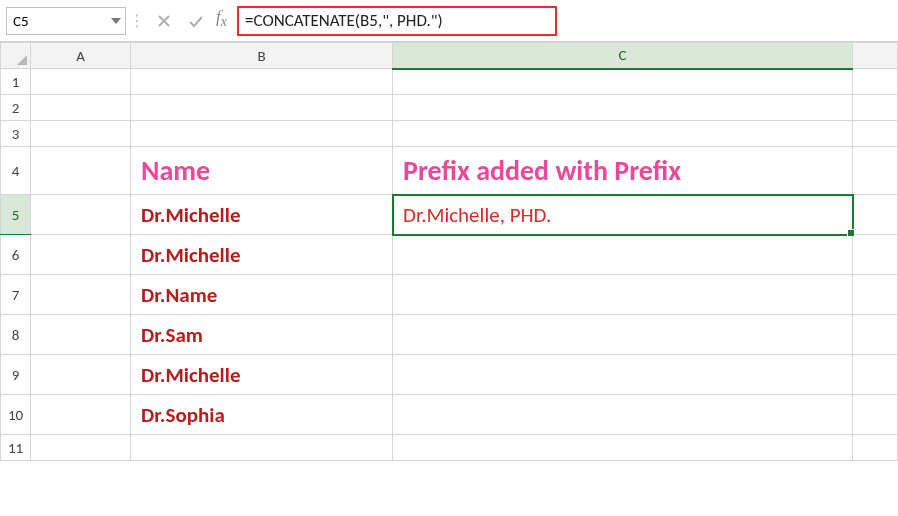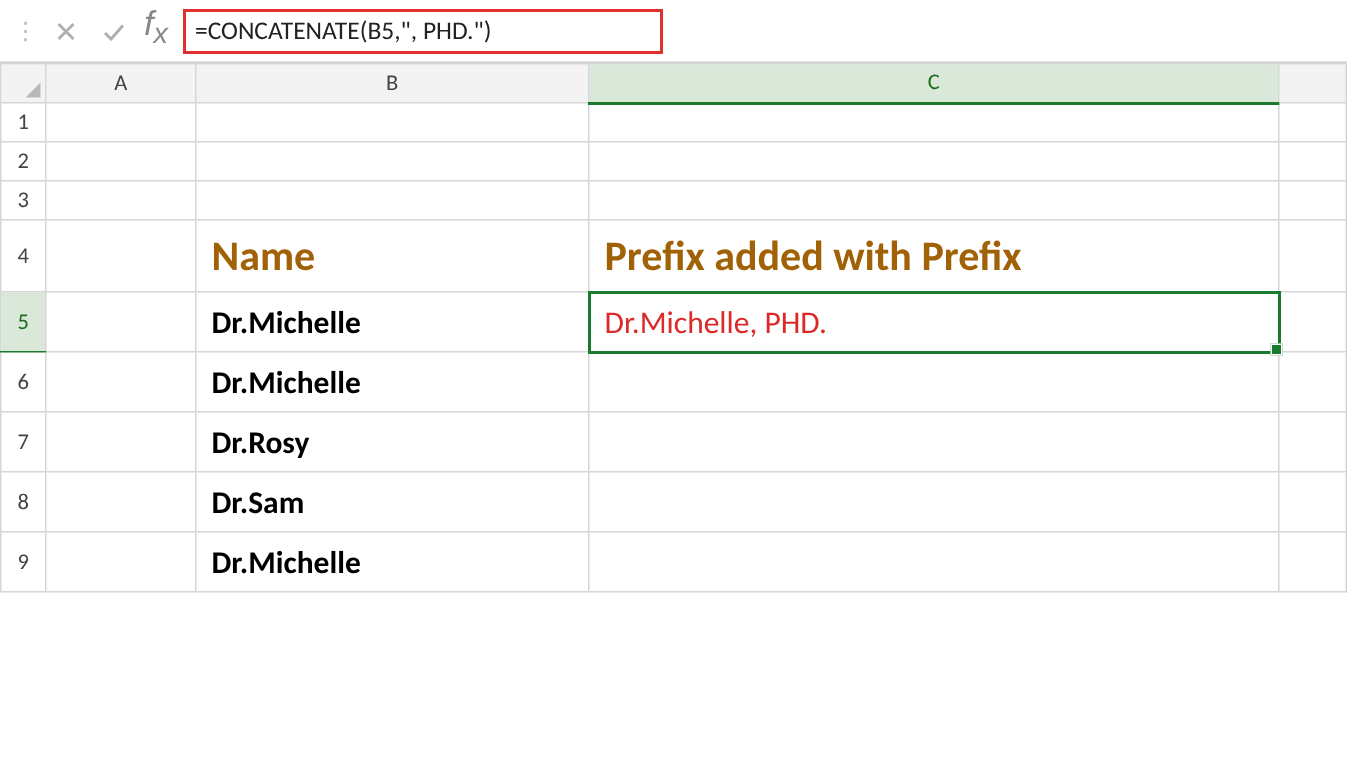--- a/index.html
+++ b/index.html
@@ -48,22 +48,22 @@
   }
   .fb-btn {
     width: 32px; height: 28px;
     display: flex; align-items: center; justify-content: center;
     color: #b0b0b0;
     font-size: 18px;
   }
   .fx {
     color: #888;
     font-style: italic;
-    font-family: Liberation Sans, sans-serif;
-    font-size: 23px;
+    font-family: Liberation Serif, serif;
+    font-size: 17px;
     margin: 0 10px 4px 4px;
   }
   .formula-input-wrap {
     border: 2px solid #e03030;
     padding: 0 6px;
     height: 30px;
     display: flex;
     align-items: center;
     flex: 0 0 auto;
     min-width: 320px;
@@ -134,26 +134,26 @@
     padding: 0 10px;
     height: 100%;
     display: flex;
     align-items: center;
     white-space: nowrap;
     overflow: hidden;
   }
   .hdr {
     font-weight: 700;
     font-size: 28px;
-    color: #a16207;
+    color: #ec4899;
   }
   .bodyB {
     font-weight: 700;
     font-size: 21px;
-    color: #000000;
+    color: #b91c1c;
   }
   .bodyC {
     font-size: 21px;
   }
   tr.rbig td, tr.rbig .rowhead { height: 40px; }
   tr.r4 td, tr.r4 .rowhead { height: 48px; }
   td.selected {
     outline: 2px solid #1a7a2e;
     outline-offset: -1px;
     position: relative;
@@ -166,20 +166,24 @@
     width: 6px; height: 6px;
     background: #1a7a2e;
     border: 1px solid #fff;
   }
   .redtext { color: #dc2a2a; }
 </style>
 </head>
 <body>
 
 <div class="formula-bar">
+  <div class="name-box">
+    <span>C5</span>
+    <span class="dd"></span>
+  </div>
   <div class="divider">⋮</div>
   <div class="fb-btn">
     <svg width="14" height="14" viewBox="0 0 14 14">
         <path d="M2 2 L12 12 M12 2 L2 12" stroke="#b0b0b0" stroke-width="2" fill="none"></path>
       </svg>
   </div>
   <div class="fb-btn">
     <svg width="16" height="14" viewBox="0 0 16 14">
         <path d="M2 8 L6 12 L14 3" stroke="#b0b0b0" stroke-width="2" fill="none"></path>
       </svg>
@@ -296,21 +300,21 @@
     <td>
             <div class="cell"></div>
           </td>
   </tr>
   <tr class="rbig">
     <td class="rowhead">7</td>
     <td>
             <div class="cell"></div>
           </td>
     <td>
-            <div class="cell bodyB">Dr.Rosy</div>
+            <div class="cell bodyB">Dr.Name</div>
           </td>
     <td>
             <div class="cell"></div>
           </td>
     <td>
             <div class="cell"></div>
           </td>
   </tr>
   <tr class="rbig">
     <td class="rowhead">8</td>
@@ -327,20 +331,50 @@
             <div class="cell"></div>
           </td>
   </tr>
   <tr class="rbig">
     <td class="rowhead">9</td>
     <td>
             <div class="cell"></div>
           </td>
     <td>
             <div class="cell bodyB">Dr.Michelle</div>
+          </td>
+    <td>
+            <div class="cell"></div>
+          </td>
+    <td>
+            <div class="cell"></div>
+          </td>
+  </tr>
+  <tr class="rbig">
+    <td class="rowhead">10</td>
+    <td>
+            <div class="cell"></div>
+          </td>
+    <td>
+            <div class="cell bodyB">Dr.Sophia</div>
+          </td>
+    <td>
+            <div class="cell"></div>
+          </td>
+    <td>
+            <div class="cell"></div>
+          </td>
+  </tr>
+  <tr>
+    <td class="rowhead">11</td>
+    <td>
+            <div class="cell"></div>
+          </td>
+    <td>
+            <div class="cell"></div>
           </td>
     <td>
             <div class="cell"></div>
           </td>
     <td>
             <div class="cell"></div>
           </td>
   </tr>
 </tbody>
     </table>

